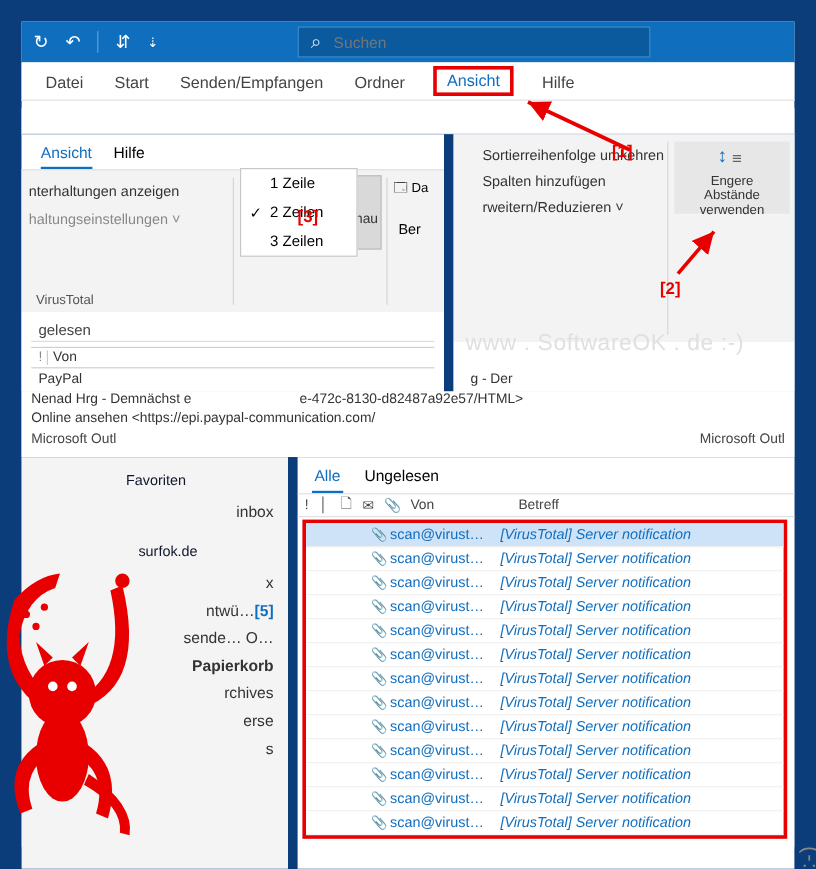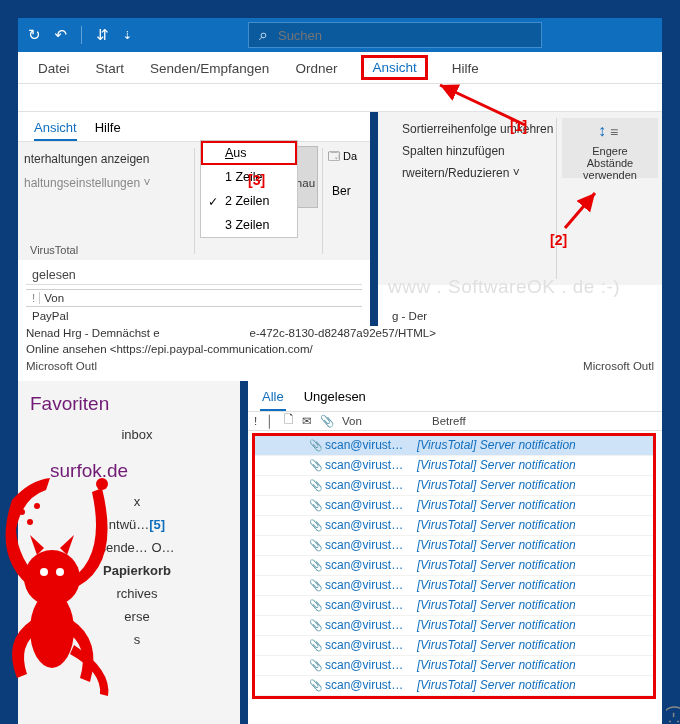--- a/index.html
+++ b/index.html
@@ -58,22 +58,22 @@
     .engere-icon::after { content: '≡'; position: absolute; left: 10px; top: 0; font-size: 14px; color: #666; }
     
     
     .mail-band { background: #fff; padding: 4px 8px 0; font-size: 12.5px; }
     .mail-band .gelesen { color: #444; border-bottom: 1px solid #ddd; padding: 4px 0 2px 6px; }
     .mail-band .von-row { border: 1px solid #cfcfcf; border-left: 0; border-right: 0; padding: 2px 6px; font-size: 11.5px; color: #333; margin-top: 4px; display: flex; }
     .mail-band .msg { font-size: 11.5px; padding: 2px 6px; line-height: 1.3; color: #333; }
     
     .bottom { display: flex; height: 372px; background: #0a3d7a; }
     .nav { width: 222px; background: #f4f4f4; padding: 8px 10px; font-size: 13px; color: #333; position: relative; }
-    .nav-h { font-size: 19px; padding: 4px 0 8px 2px; color: #701a75; }
-    .nav-item { padding: 4px 2px 4px 18px; display: flex; justify-content: center; cursor: pointer; }
+    .nav-h { font-size: 12px; padding: 4px 0 8px 2px; color: #0f172a; text-align: center; }
+    .nav-item { padding: 4px 2px 4px 18px; display: flex; justify-content: flex-end; cursor: pointer; }
     .nav-item.bold { font-weight: 700; }
     .nav-count { color: #106ebe; font-weight: 600; }
     .nav-sep { height: 10px; }
     
     .list { flex: 1; background: #fff; display: flex; flex-direction: column; }
     .list-tabs { display: flex; gap: 16px; padding: 6px 12px 0; font-size: 13px; }
     .list-tabs span { padding: 2px 2px 5px; cursor: pointer; }
     .list-tabs .ltab-active { color: #106ebe; border-bottom: 2px solid #106ebe; }
     .list-cols { display: flex; font-size: 11.5px; color: #444; border-top: 1px solid #e0e0e0; border-bottom: 1px solid #e0e0e0; height: 20px; align-items: center; padding-left: 6px; }
     .list-cols .c1 { width: 12px; } .list-cols .c2 { width: 18px; } .list-cols .c3 { width: 18px; } .list-cols .c4 { width: 18px; }
@@ -307,21 +307,20 @@
             <span class="clip">📎</span>
             <span class="from">scan@virust…</span>
             <span class="subj">[VirusTotal] Server notification</span>
           </div>
         </div>
     </div>
   </div>
 </div>
 
 <div class="dropdown">
-  <div class="dropdown-item hl"><u>A</u><span>us</span></div>
   <div class="dropdown-item">1 Zeile</div>
   <div class="dropdown-item selected">2 Zeilen</div>
   <div class="dropdown-item">3 Zeilen</div>
 </div>
 
 <div class="searchbar">
   <span>⌕</span>
   <input placeholder="Suchen" style="">
 </div>
 

